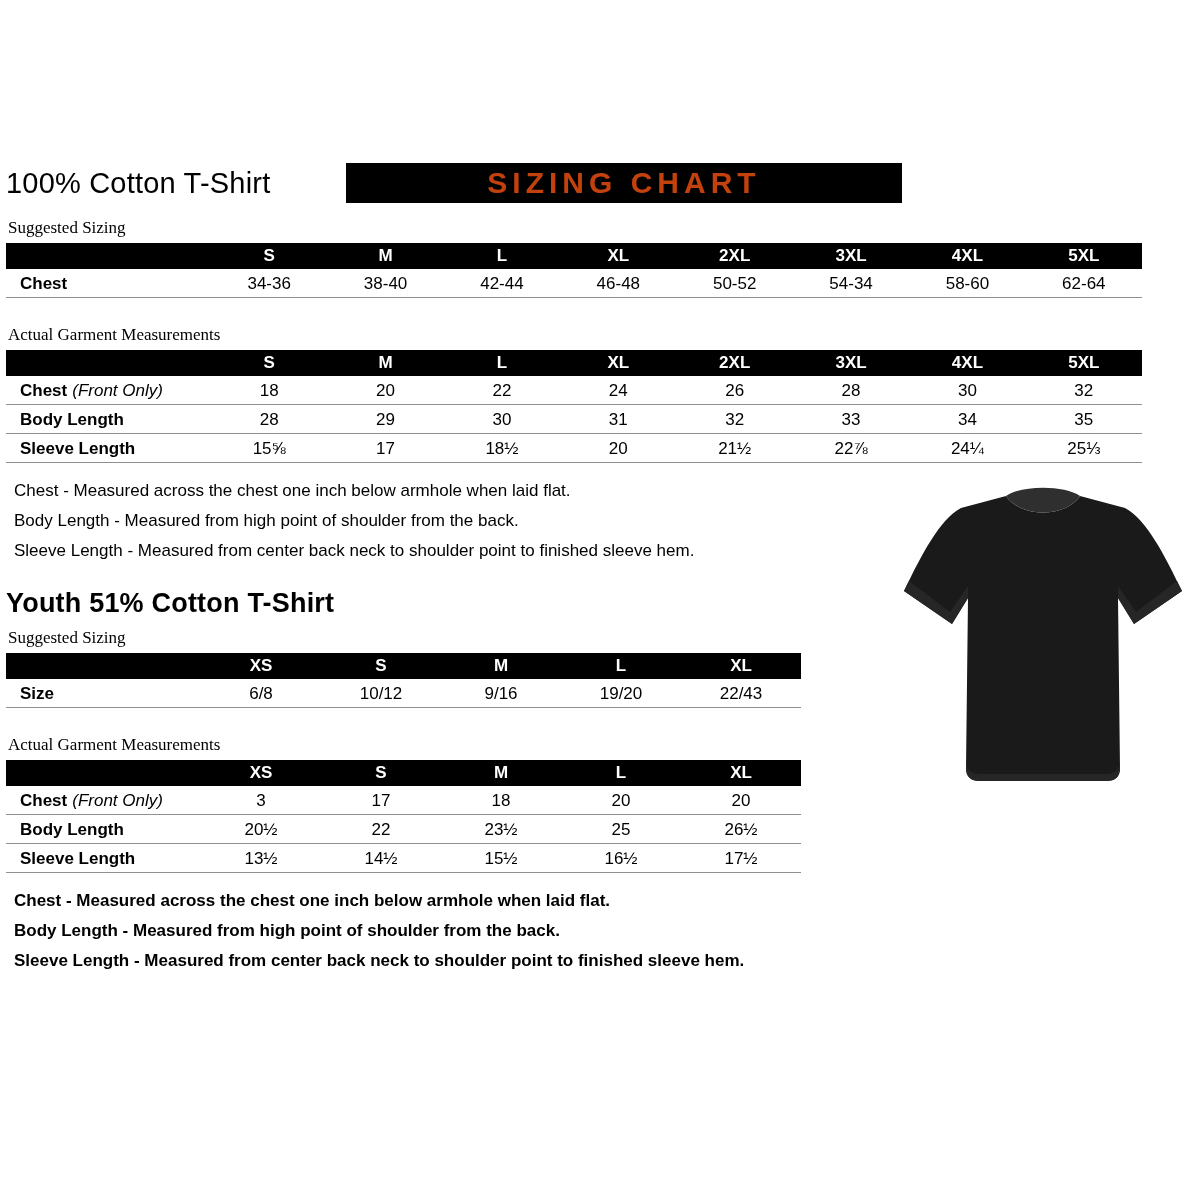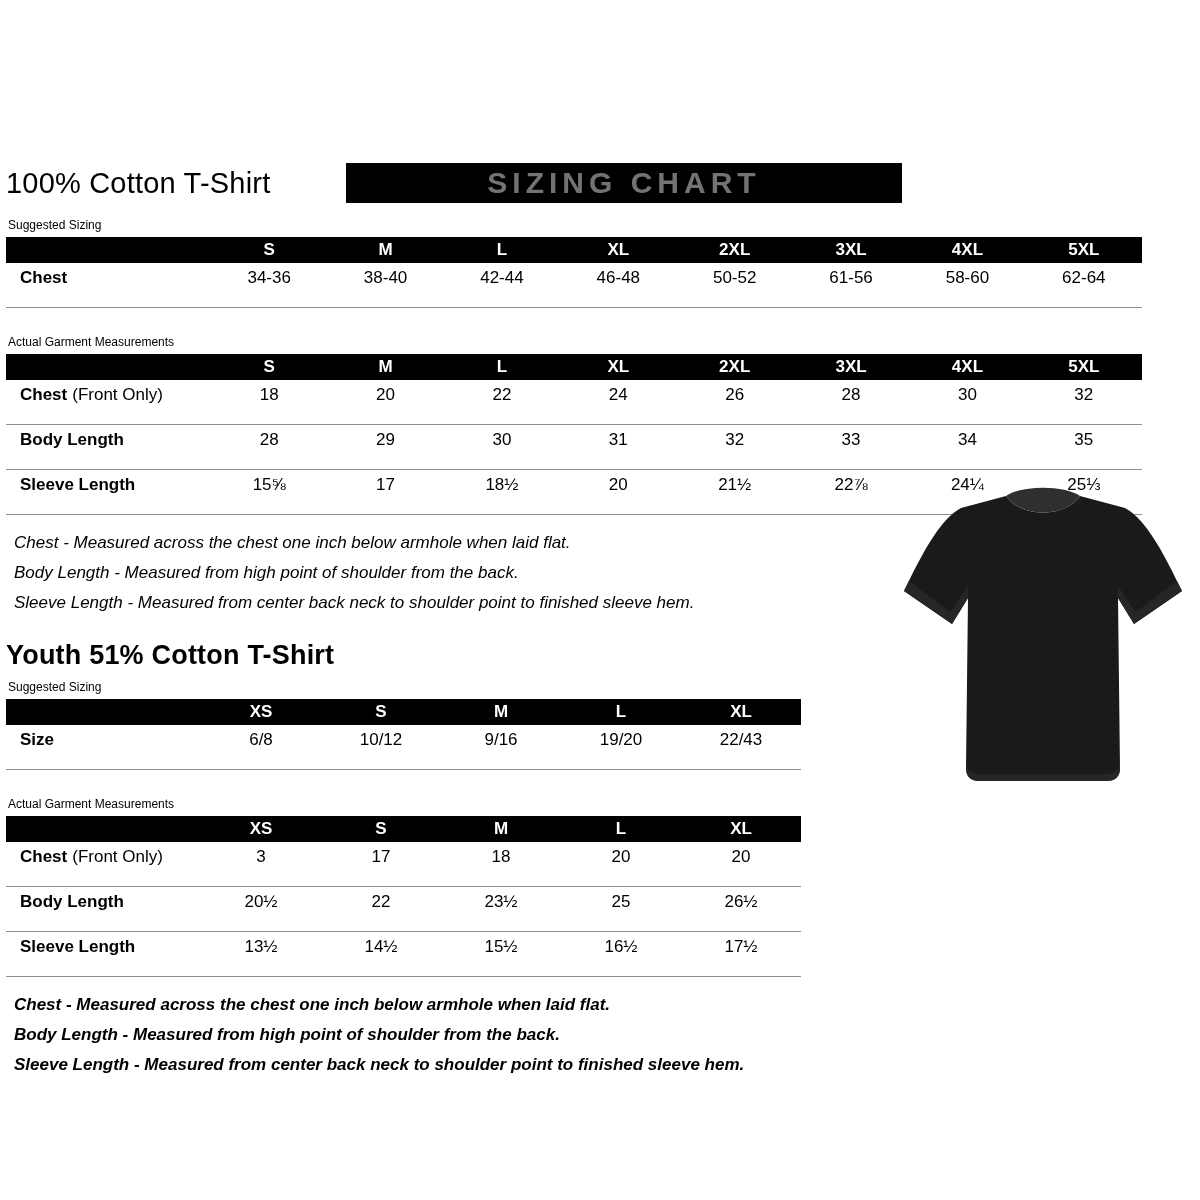--- a/index.html
+++ b/index.html
@@ -10,47 +10,47 @@
     color:#000;
     position:relative;
     overflow:hidden;
   }
   .page { position:relative; width:1200px; height:1200px; padding:163px 0 12px 6px; }
 
   
   .topbar { display:flex; align-items:flex-start; height:46px; }
   .title { font-size:29px; font-weight:400; width:340px; padding-top:4px; letter-spacing:.2px; }
   .banner {
-    width:556px; height:40px; background:#000; color:#737373;
+    width:556px; height:40px; background:#000; color:#c2410c;
     font-size:30px; font-weight:700; letter-spacing:5px;
     text-align:center; line-height:40px;
   }
 
-  .section-label { font-size:12px; margin:9px 0 5px 2px; }
+  .section-label { font-size:17px; margin:9px 0 5px 2px;font-family:Liberation Serif, serif; }
   .mt { margin-top:27px; }
 
   
   .tbl { width:1136px; }
   .tbl .tr {
     display:grid; grid-template-columns:205px repeat(8,1fr);
-    height:45px; line-height:29px; font-size:17px;
+    height:29px; line-height:29px; font-size:17px;
     border-bottom:1px solid #8f8f8f;
   }
   .tbl.youth { width:795px; }
   .tbl.youth .tr { grid-template-columns:195px repeat(5,120px); }
   .tbl .tr.th {
     background:#000; color:#fff; font-weight:700;
     height:26px; line-height:26px; border-bottom:none;
   }
   .c { text-align:center; white-space:nowrap; }
   .c.l { text-align:left; padding-left:14px; font-weight:700; }
-  .sfx { font-weight:400; margin-left:5px; }
-
-  
-  .notes { margin-top:13px;font-style:italic; }
+  .sfx { font-weight:400; margin-left:5px;font-style:italic; }
+
+  
+  .notes { margin-top:13px; }
   .note { font-size:17px; line-height:30px; padding-left:8px; }
   .notes.bold .note { font-weight:700; }
 
   .youth-title { font-size:27px; font-weight:700; margin-top:22px; letter-spacing:.2px; }
 
   
   .tshirt { position:absolute; left:893px; top:474px; width:300px; height:345px; }
 </style>
 </head>
 <body>
@@ -76,21 +76,21 @@
       <div class="c">4XL</div>
       <div class="c">5XL</div>
     </div>
     <div class="tr">
       <div class="c l"><span>Chest</span></div>
       <div class="c">34-36</div>
       <div class="c">38-40</div>
       <div class="c">42-44</div>
       <div class="c">46-48</div>
       <div class="c">50-52</div>
-      <div class="c">61-56</div>
+      <div class="c">54-34</div>
       <div class="c">58-60</div>
       <div class="c">62-64</div>
     </div>
   </div>
 
   <div class="section-label mt">Actual Garment Measurements</div>
 
   <div class="tbl">
     <div class="tr th">
       <div class="c l"></div>

